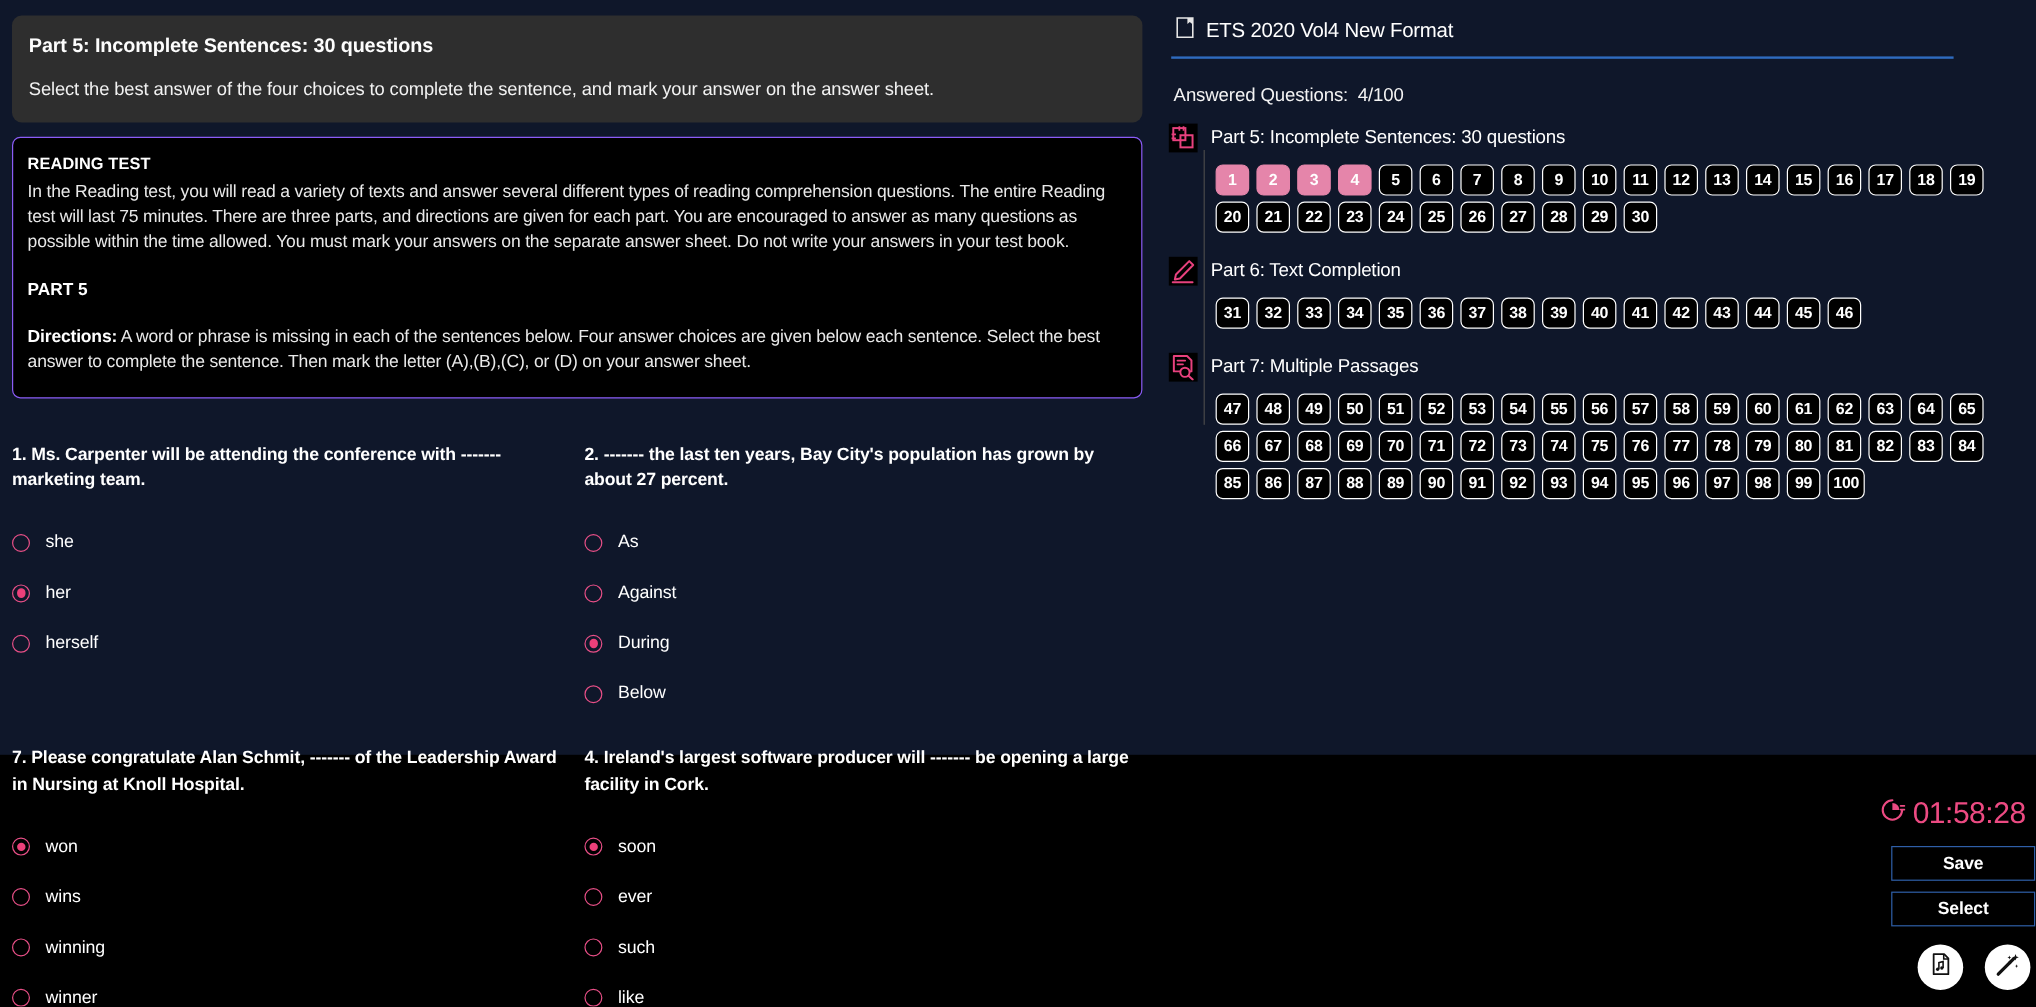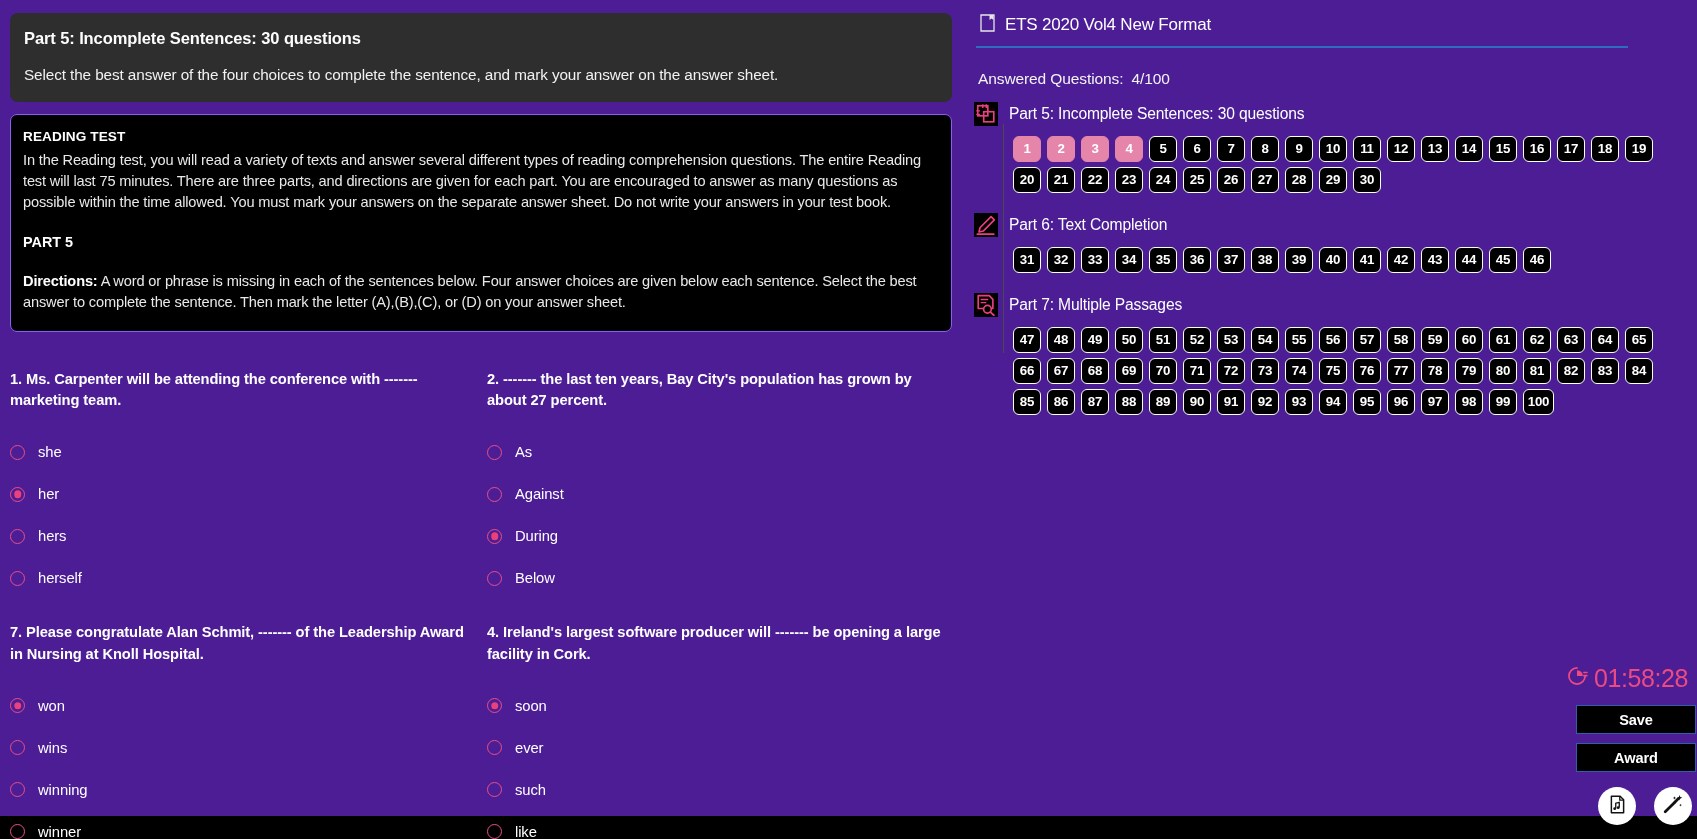--- a/index.html
+++ b/index.html
@@ -8,23 +8,23 @@
     width: 1697px;
     height: 839px;
     background: #000000;
     font-family: "Liberation Sans", sans-serif;
     color: #ffffff;
     overflow: hidden;
   }
   .app {
     position: relative;
     width: 1697px;
-    height: 816px;
-    display: flex;
-    background: #4c1d95;
+    height: 629px;
+    display: flex;
+    background: #0f172a;
   }
 
   
   .left-pane {
     width: 962px;
     height: 839px;
     padding: 8px 8px 0 8px;
     overflow: hidden;
     position: relative;
   }
@@ -301,24 +301,20 @@
     <div class="questions-grid" id="questions-grid">
         <div class="q-block">
           <div class="q-text">1. Ms. Carpenter will be attending the conference with ------- marketing team.</div>
           <div class="choice">
             <span class="radio"></span>
             <span class="choice-label">she</span>
           </div>
           <div class="choice">
             <span class="radio selected"></span>
             <span class="choice-label">her</span>
-          </div>
-          <div class="choice">
-            <span class="radio"></span>
-            <span class="choice-label">hers</span>
           </div>
           <div class="choice">
             <span class="radio"></span>
             <span class="choice-label">herself</span>
           </div>
         </div>
         <div class="q-block">
           <div class="q-text">2. ------- the last ten years, Bay City's population has grown by about 27 percent.</div>
           <div class="choice">
             <span class="radio"></span>
@@ -548,21 +544,21 @@
         <span>
           <svg width="22" height="22" viewBox="0 0 24 24">
             <path d="M12 3.2 a8.8 8.8 0 1 0 8.8 8.8" fill="none" stroke="#ec4a82" stroke-width="1.9" stroke-linecap="round"></path>
             <path d="M12 12 L12 5.6 A6.4 6.4 0 0 1 18.4 12 z" fill="#ec4a82"></path>
             <path d="M19.5 8.2 h3.4 M19.5 11.6 h3.4" stroke="#ec4a82" stroke-width="1.7" stroke-linecap="round"></path>
           </svg>
         </span>
         <span>01:58:28</span>
       </div>
       <button class="btn">Save</button>
-      <button class="btn">Award</button>
+      <button class="btn">Select</button>
       <div class="fab-row">
         <div class="fab">
           <span>
             <svg width="21" height="21" viewBox="0 0 24 24">
               <path d="M5 2.5 h10 l4 4 v15 h-14 z" fill="none" stroke="#111" stroke-width="1.7" stroke-linejoin="round"></path>
               <path d="M14.6 2.6 v4.4 h4.4" fill="none" stroke="#111" stroke-width="1.5"></path>
               <path d="M10 16.5 v-6 l4 -1 v6" fill="none" stroke="#111" stroke-width="1.5"></path>
               <circle cx="8.8" cy="16.8" r="1.6" fill="#111"></circle>
               <circle cx="12.8" cy="15.6" r="1.6" fill="#111"></circle>
             </svg>

